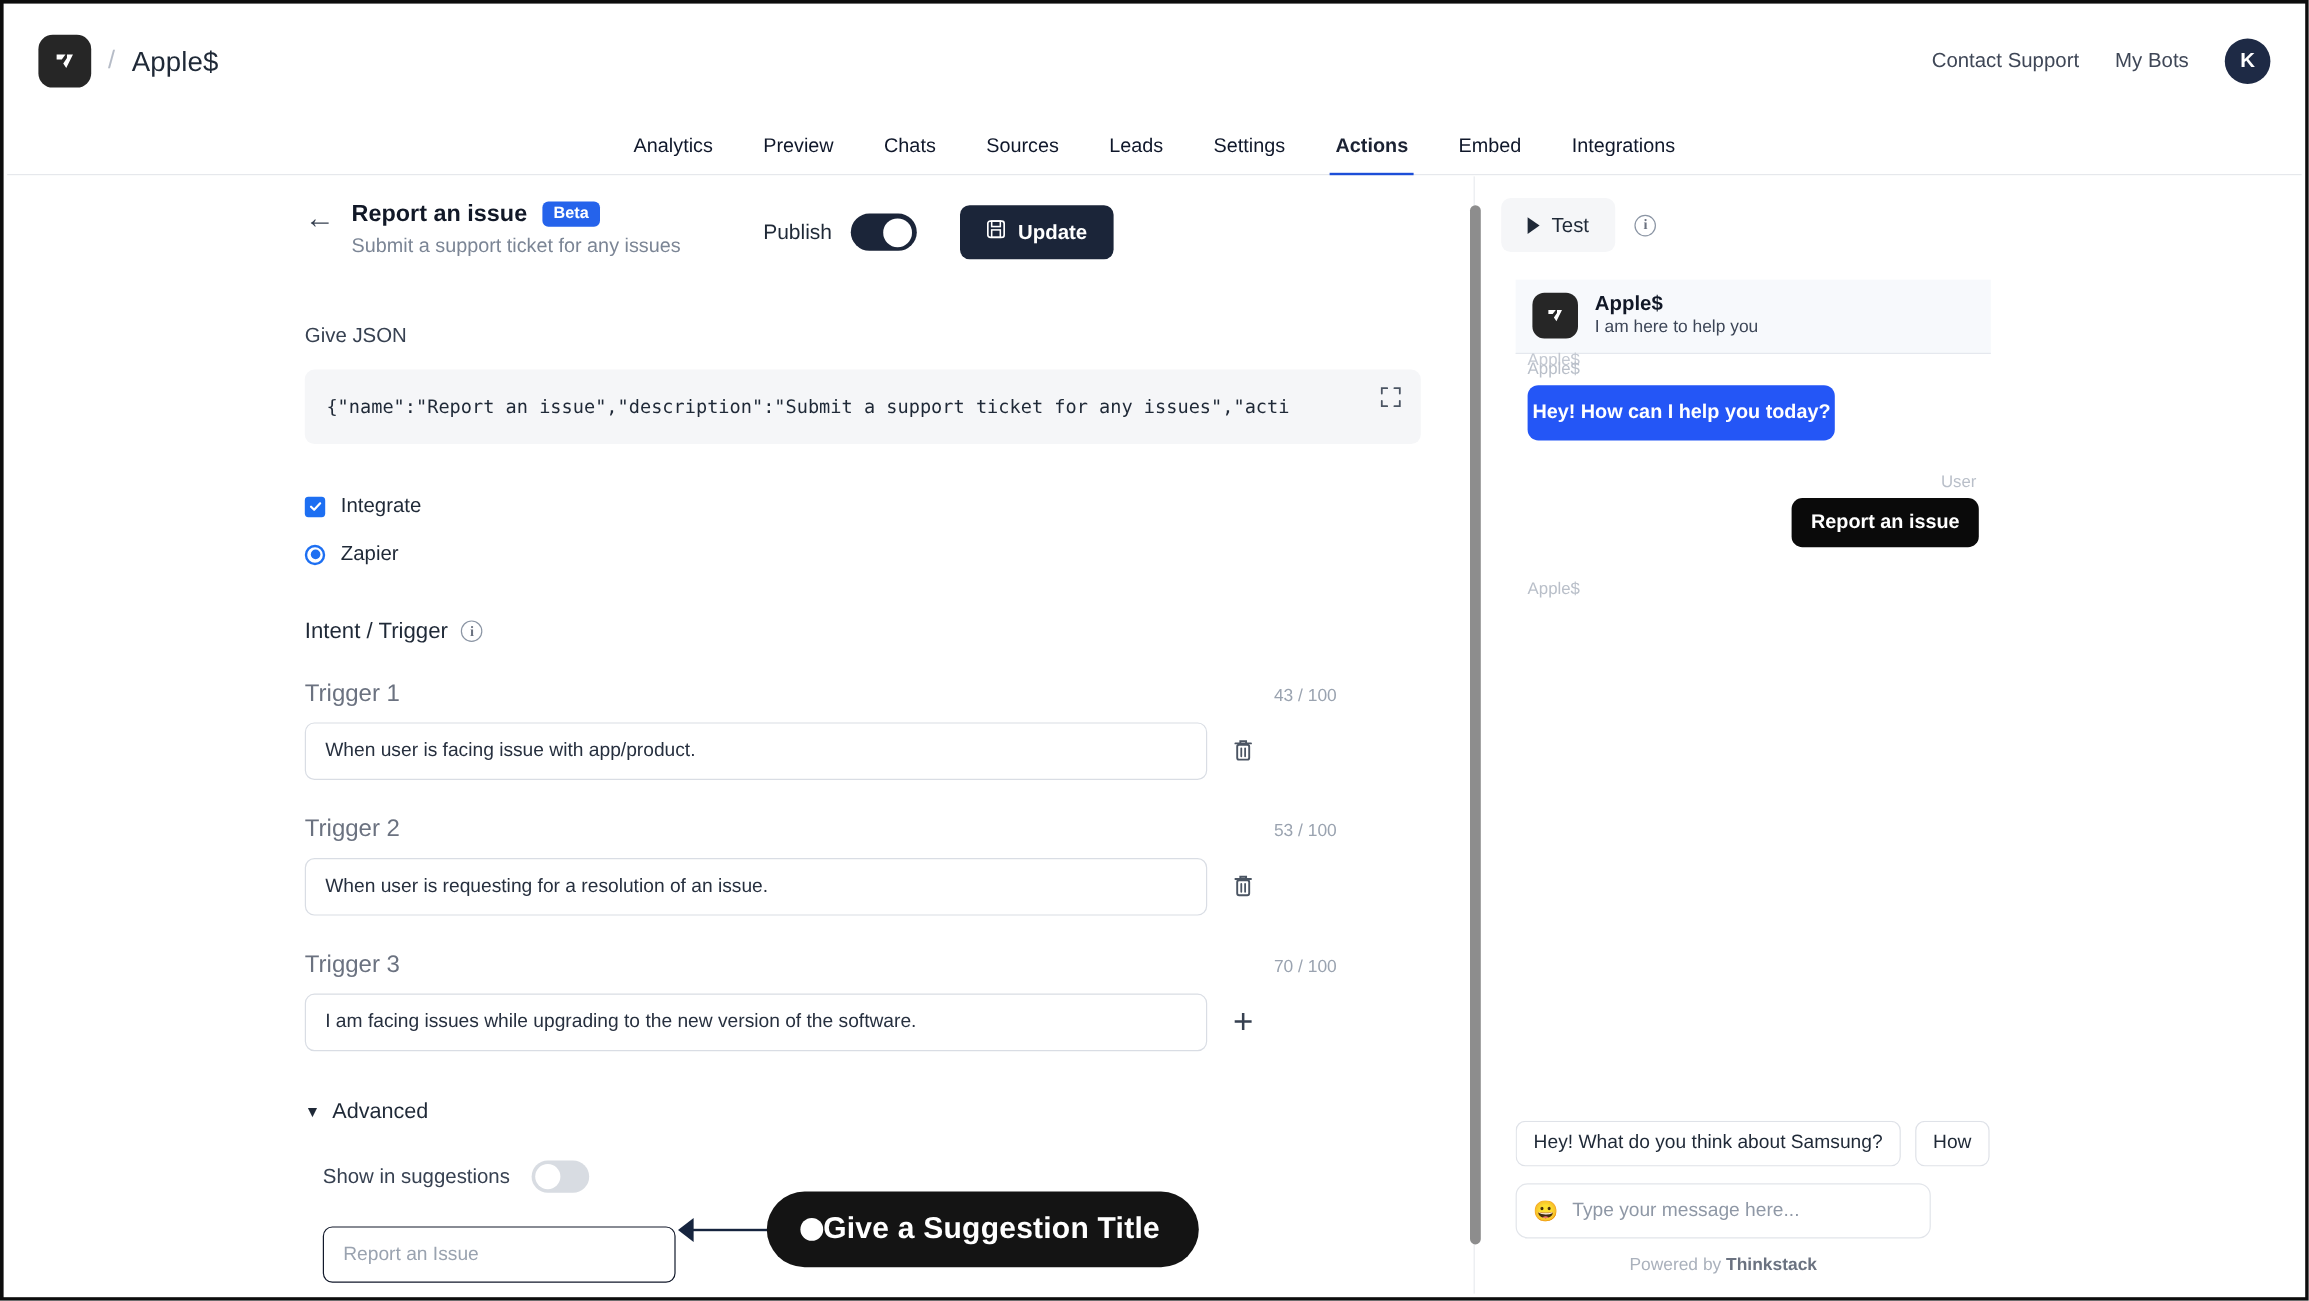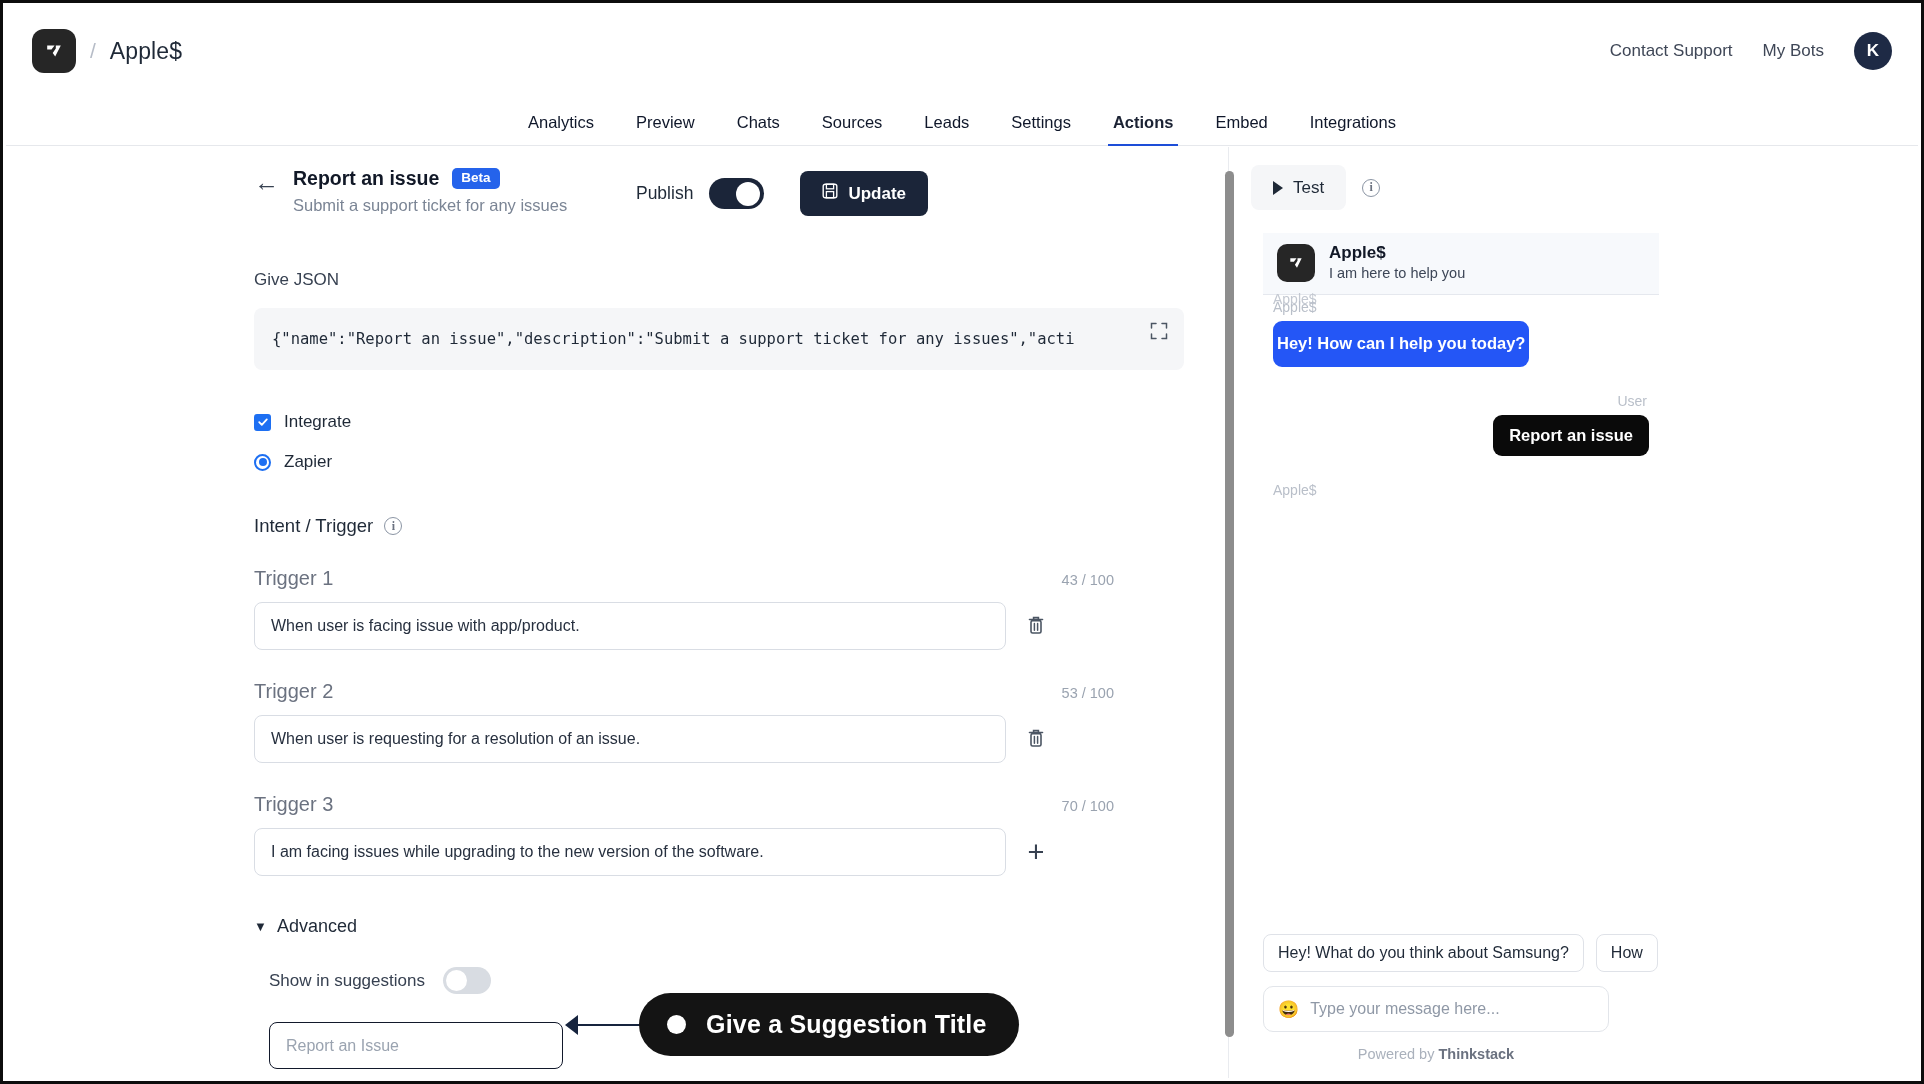--- a/index.html
+++ b/index.html
@@ -210,21 +210,21 @@
   }
   .callout-arrow {
     position: absolute; left: 562px; top: 1012px;
     width: 0; height: 0;
     border-top: 10px solid transparent; border-bottom: 10px solid transparent;
     border-right: 13px solid #16243e;
   }
   .callout {
     position: absolute; left: 636px; top: 990px;
     background: #141414; color: #ffffff; border-radius: 34px;
-    height: 63px; display: flex; align-items: center; gap: 20px;
+    height: 63px; display: flex; align-items: center; 
     padding: 0 32px 0 28px;
   }
   .callout-dot { width: 19px; height: 19px; border-radius: 50%; background: #fff; flex: none; }
   .callout-text { font-size: 25px; font-weight: 700; white-space: nowrap; letter-spacing: .2px; }
 
   
   .right-pane {
     flex: 1; position: relative; padding: 18px 0 0 0; overflow: hidden;
   }
   .test-row { display: flex; align-items: center; gap: 16px; margin-left: 22px; }

